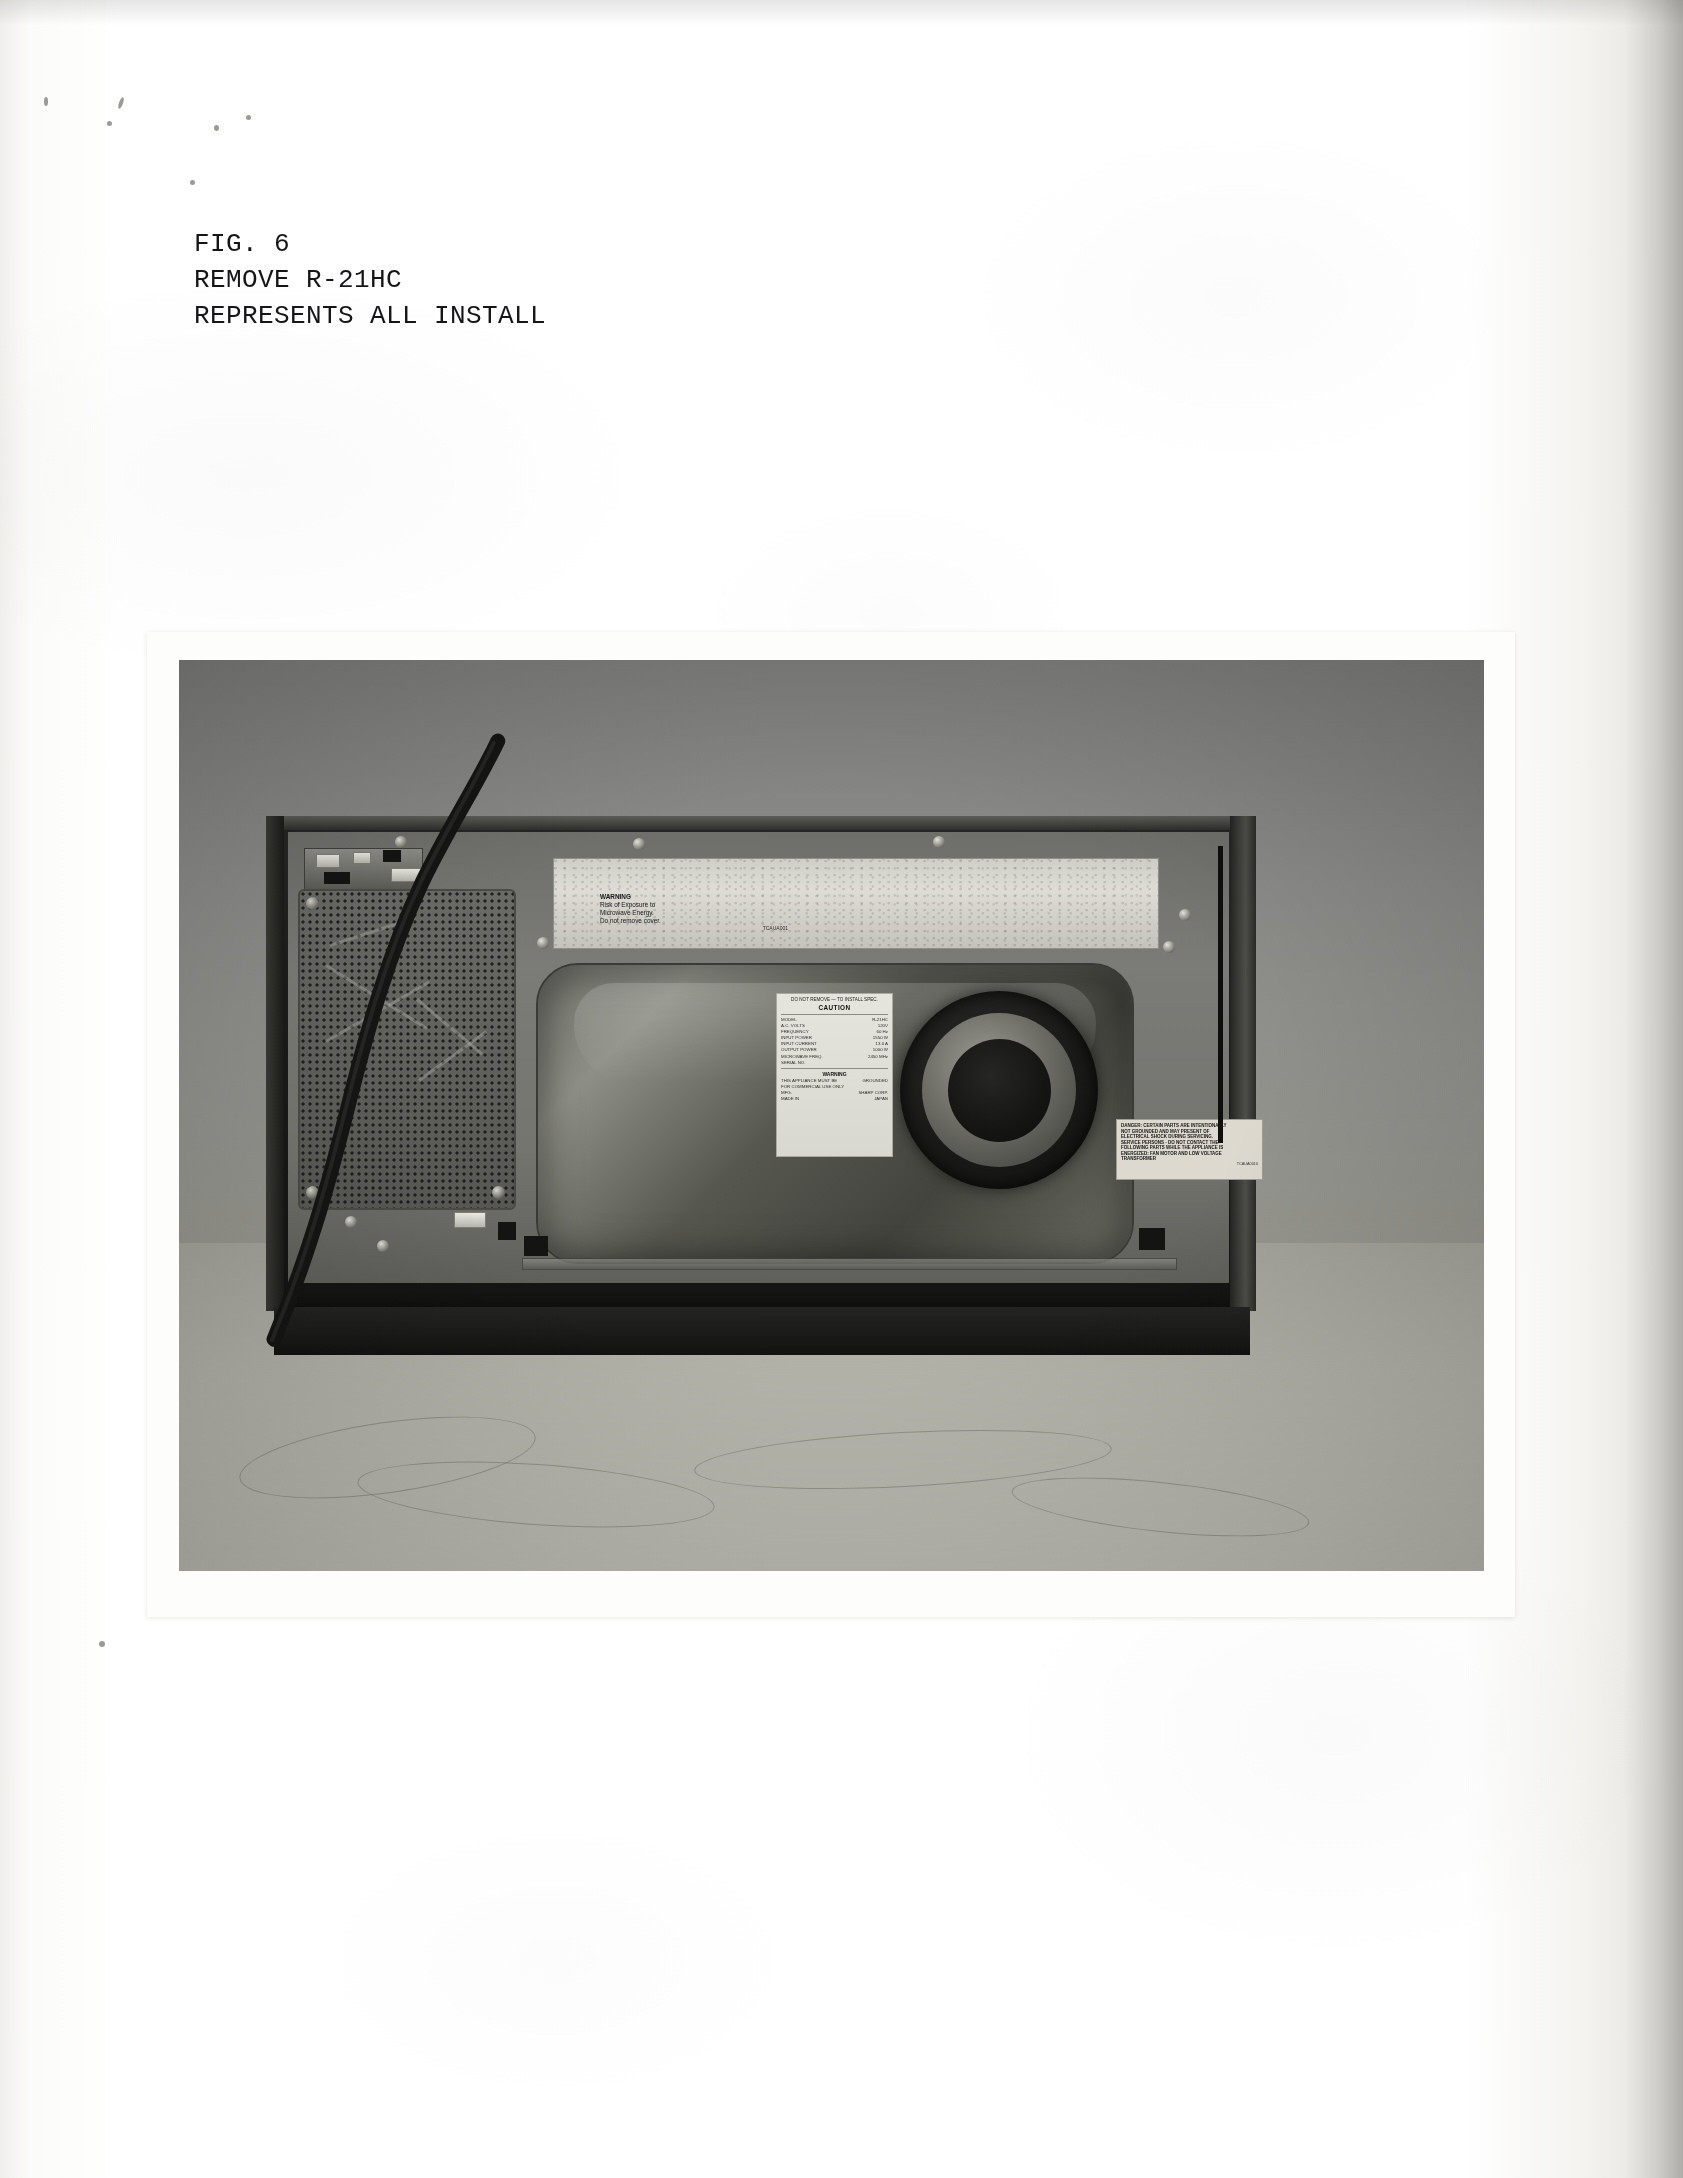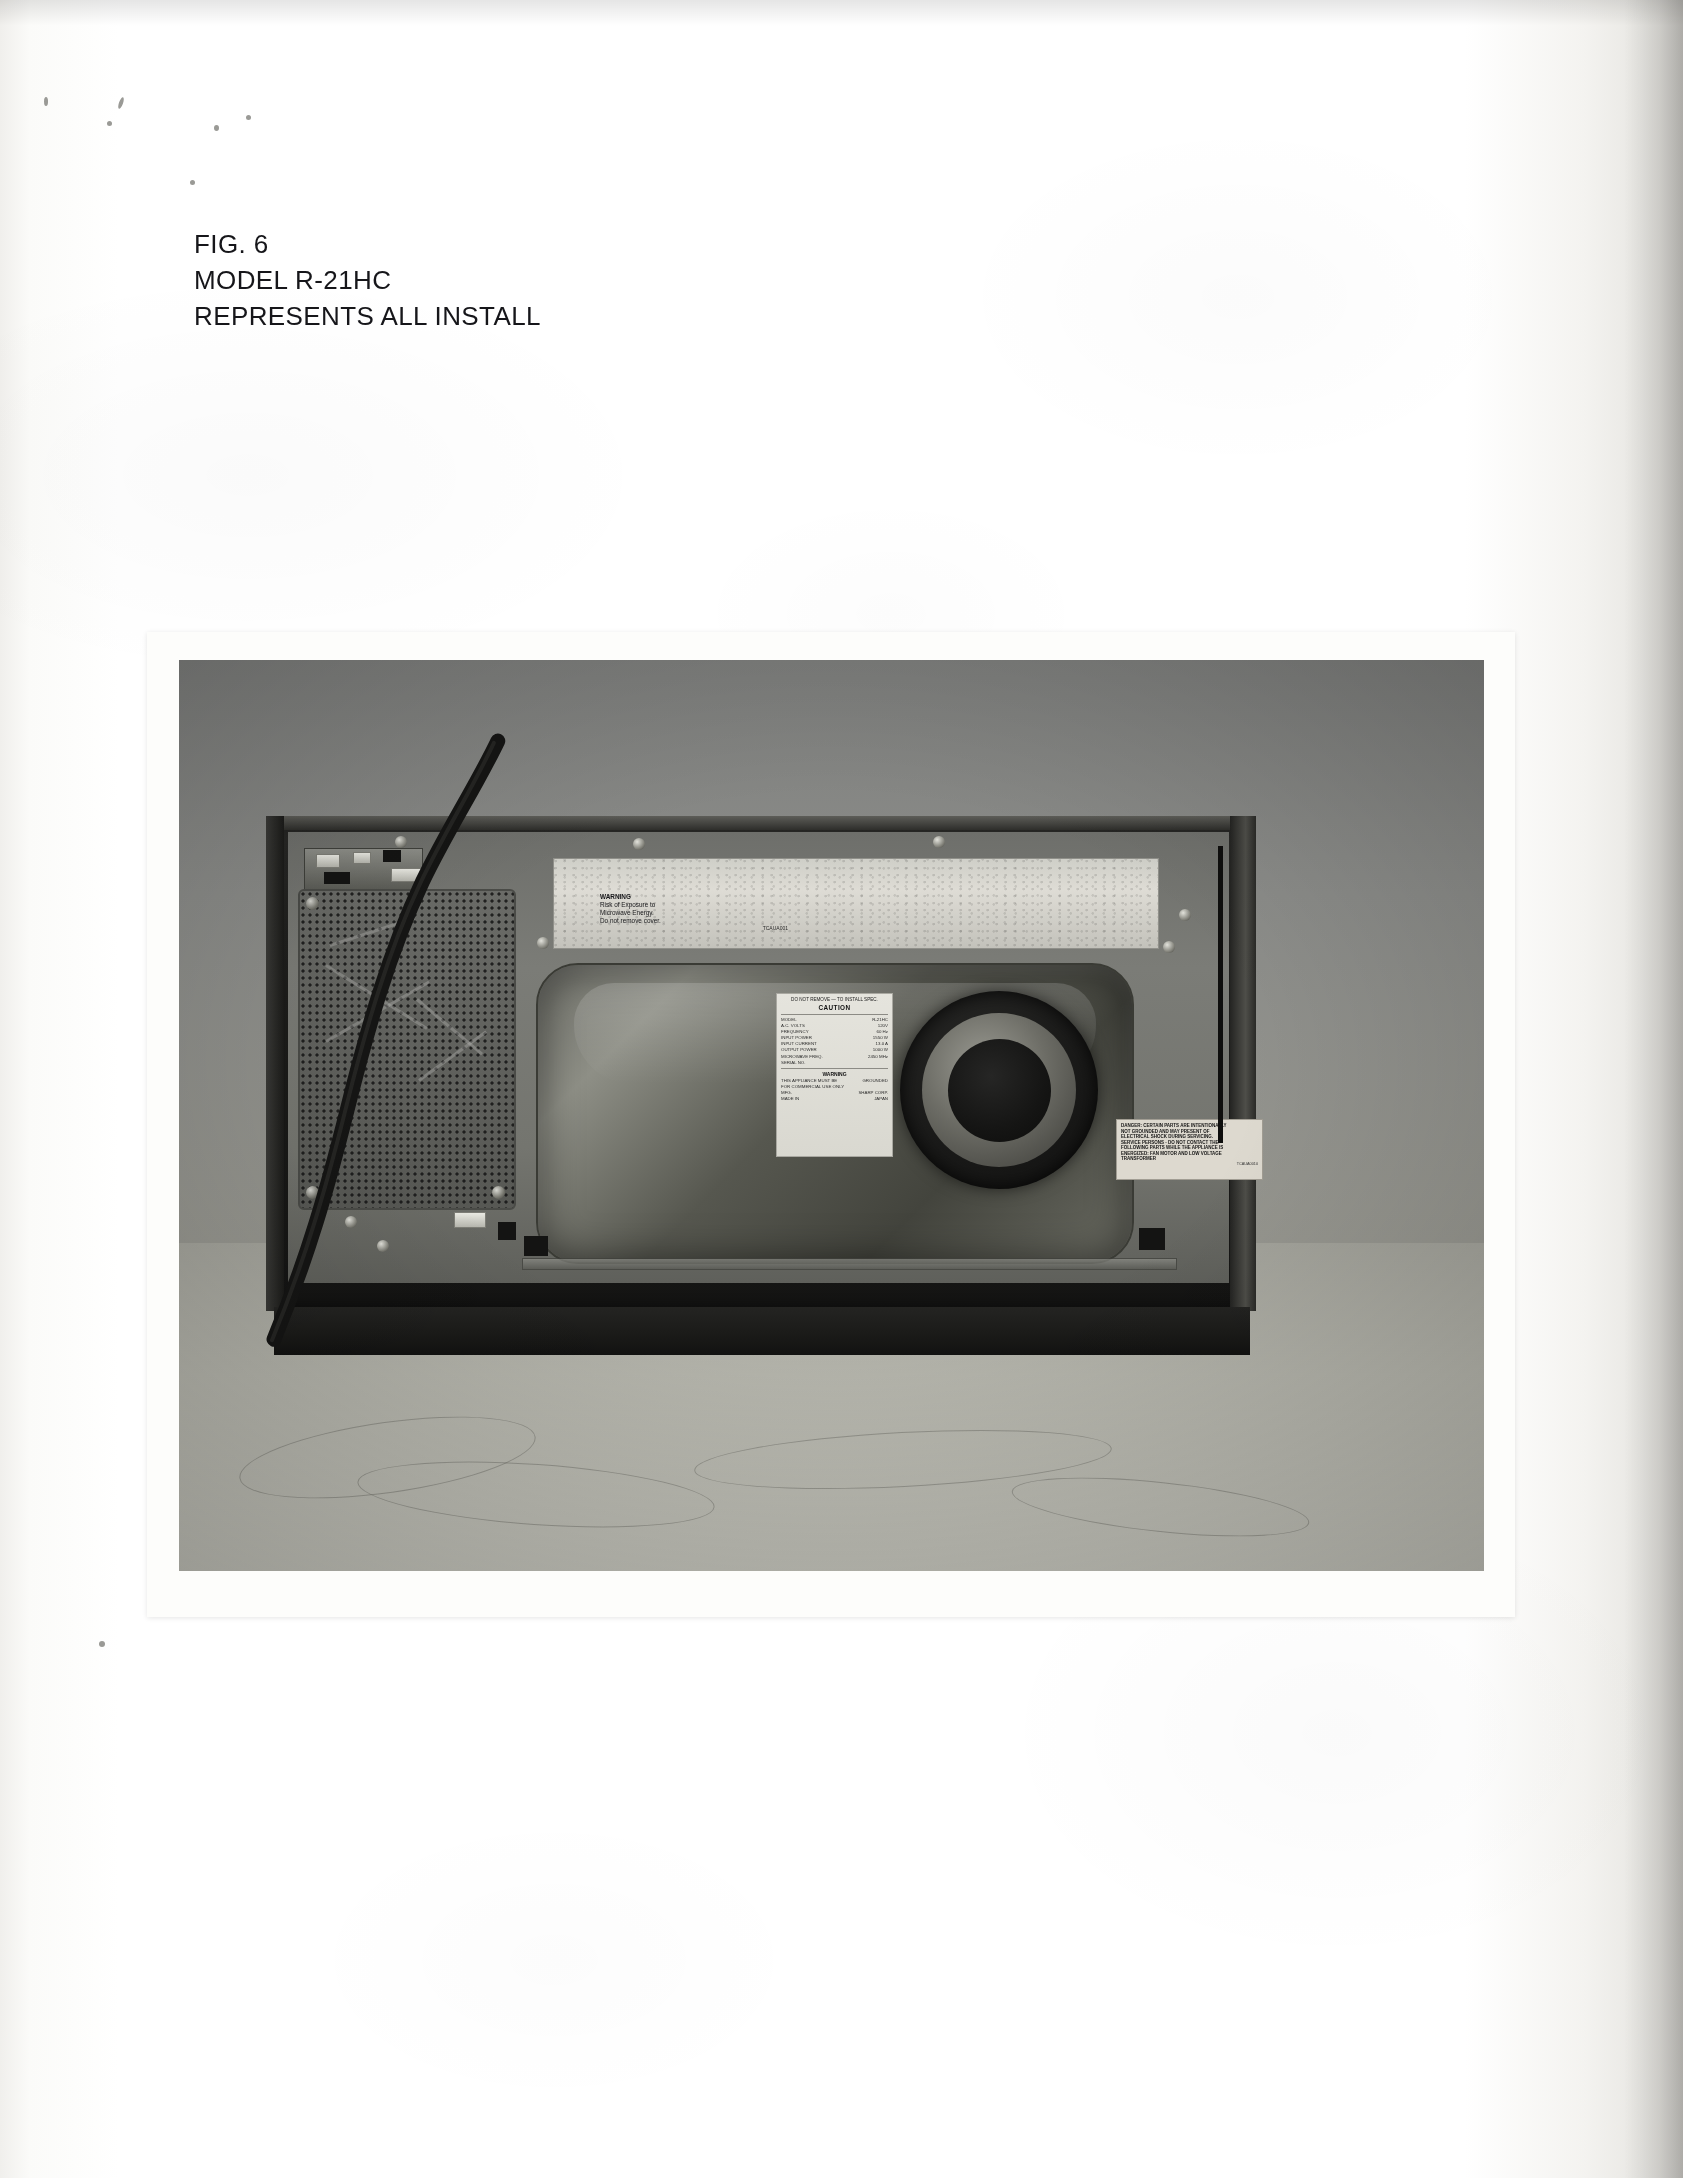--- a/index.html
+++ b/index.html
@@ -67,20 +67,21 @@
     left: 194px;
     top: 226px;
     width: 891px;
   }
   .hline {
     font-size: 26px;
     line-height: 36px;
     color: #16161a;
     letter-spacing: 0.4px;
     white-space: nowrap;
+    font-family: Liberation Mono, monospace;
   }
   #caption {
     position: absolute;
     left: 194px;
     top: 370px;
     font-size: 25px;
     line-height: 32px;
     color: #16161a;
     letter-spacing: 0.2px;
     white-space: nowrap;
@@ -313,21 +314,21 @@
   <div class="speck" style="left:44px; top:97px; width:4px; height:9px;"></div>
   <div class="speck" style="left:107px; top:121px; width:5px; height:5px;"></div>
   <div class="speck" style="left:119px; top:97px; width:4px; height:12px; transform:rotate(20deg);"></div>
   <div class="speck" style="left:214px; top:125px; width:5px; height:6px;"></div>
   <div class="speck" style="left:246px; top:115px; width:5px; height:5px;"></div>
   <div class="speck" style="left:190px; top:180px; width:5px; height:5px;"></div>
   <div class="speck" style="left:99px; top:1641px; width:6px; height:6px;"></div>
 
   <div id="heading-block">
     <div class="hline">FIG. 6</div>
-    <div class="hline">MODEL R-21HC</div>
+    <div class="hline">REMOVE R-21HC</div>
     <div class="hline">REPRESENTS ALL INSTALL</div>
   </div>
 
 
   <div id="photo-frame">
     <div id="photo">
 
       <div class="ph-wall"></div>
       <div class="ph-floor"></div>
 

